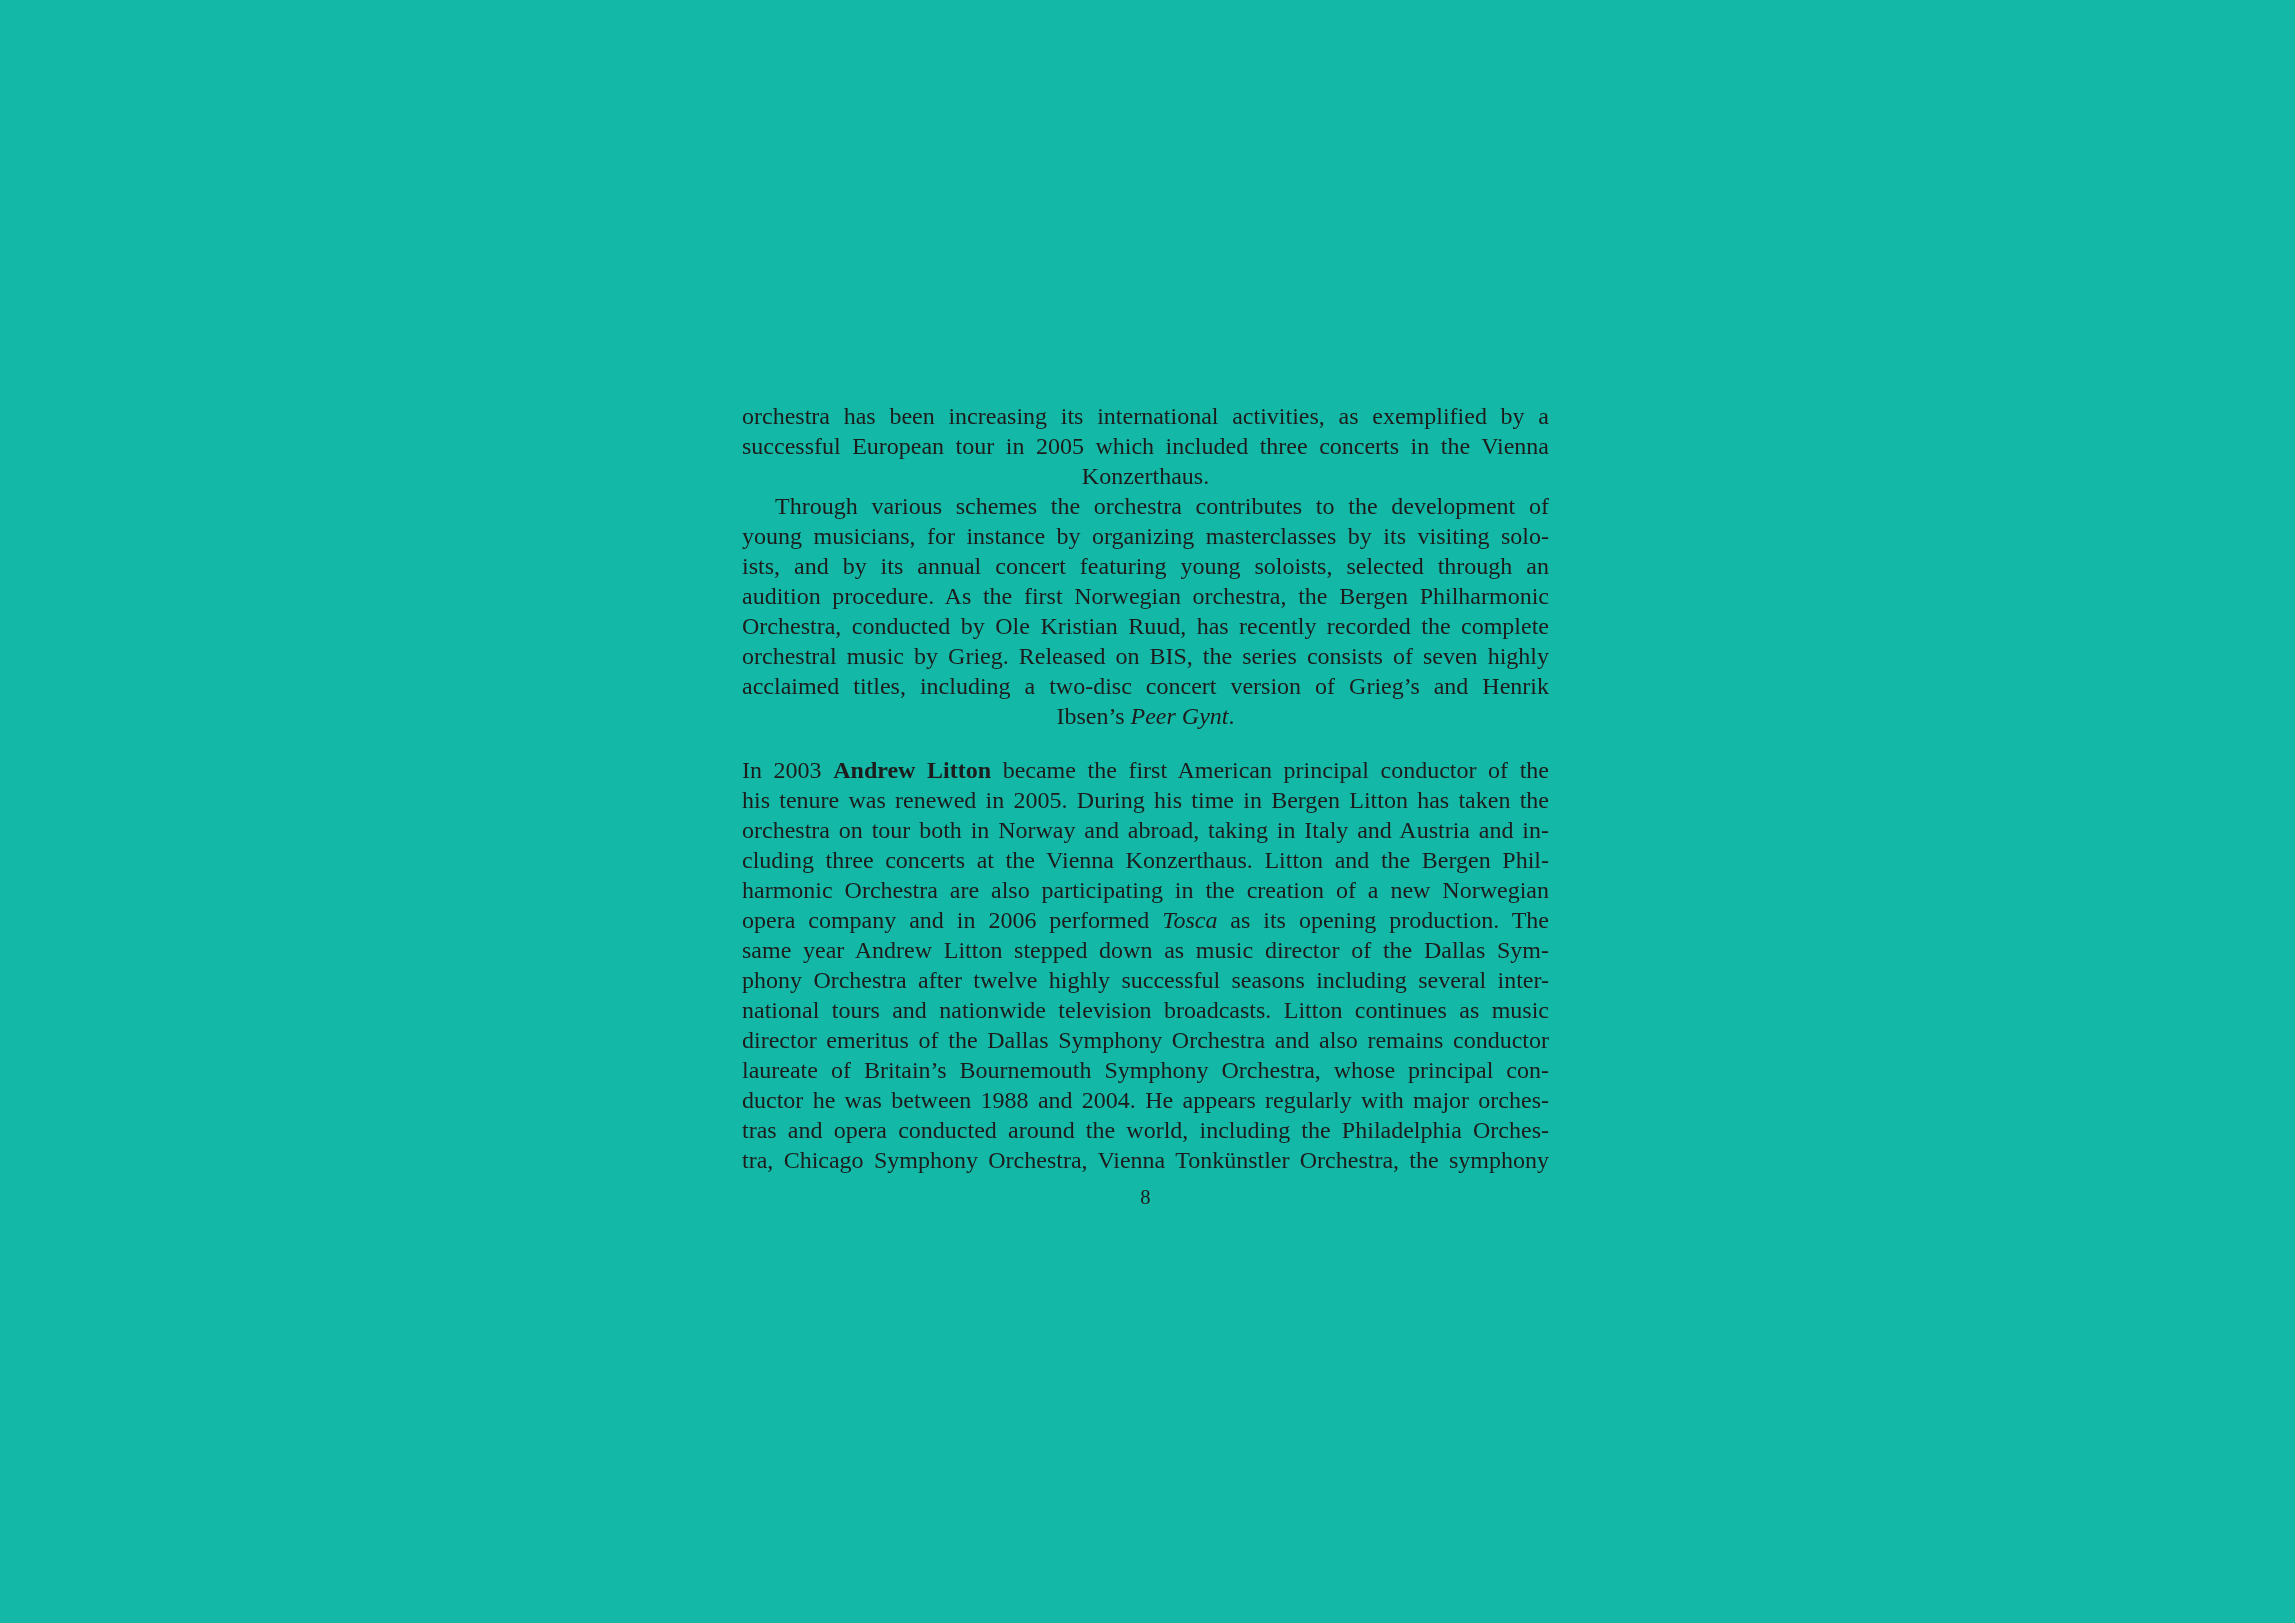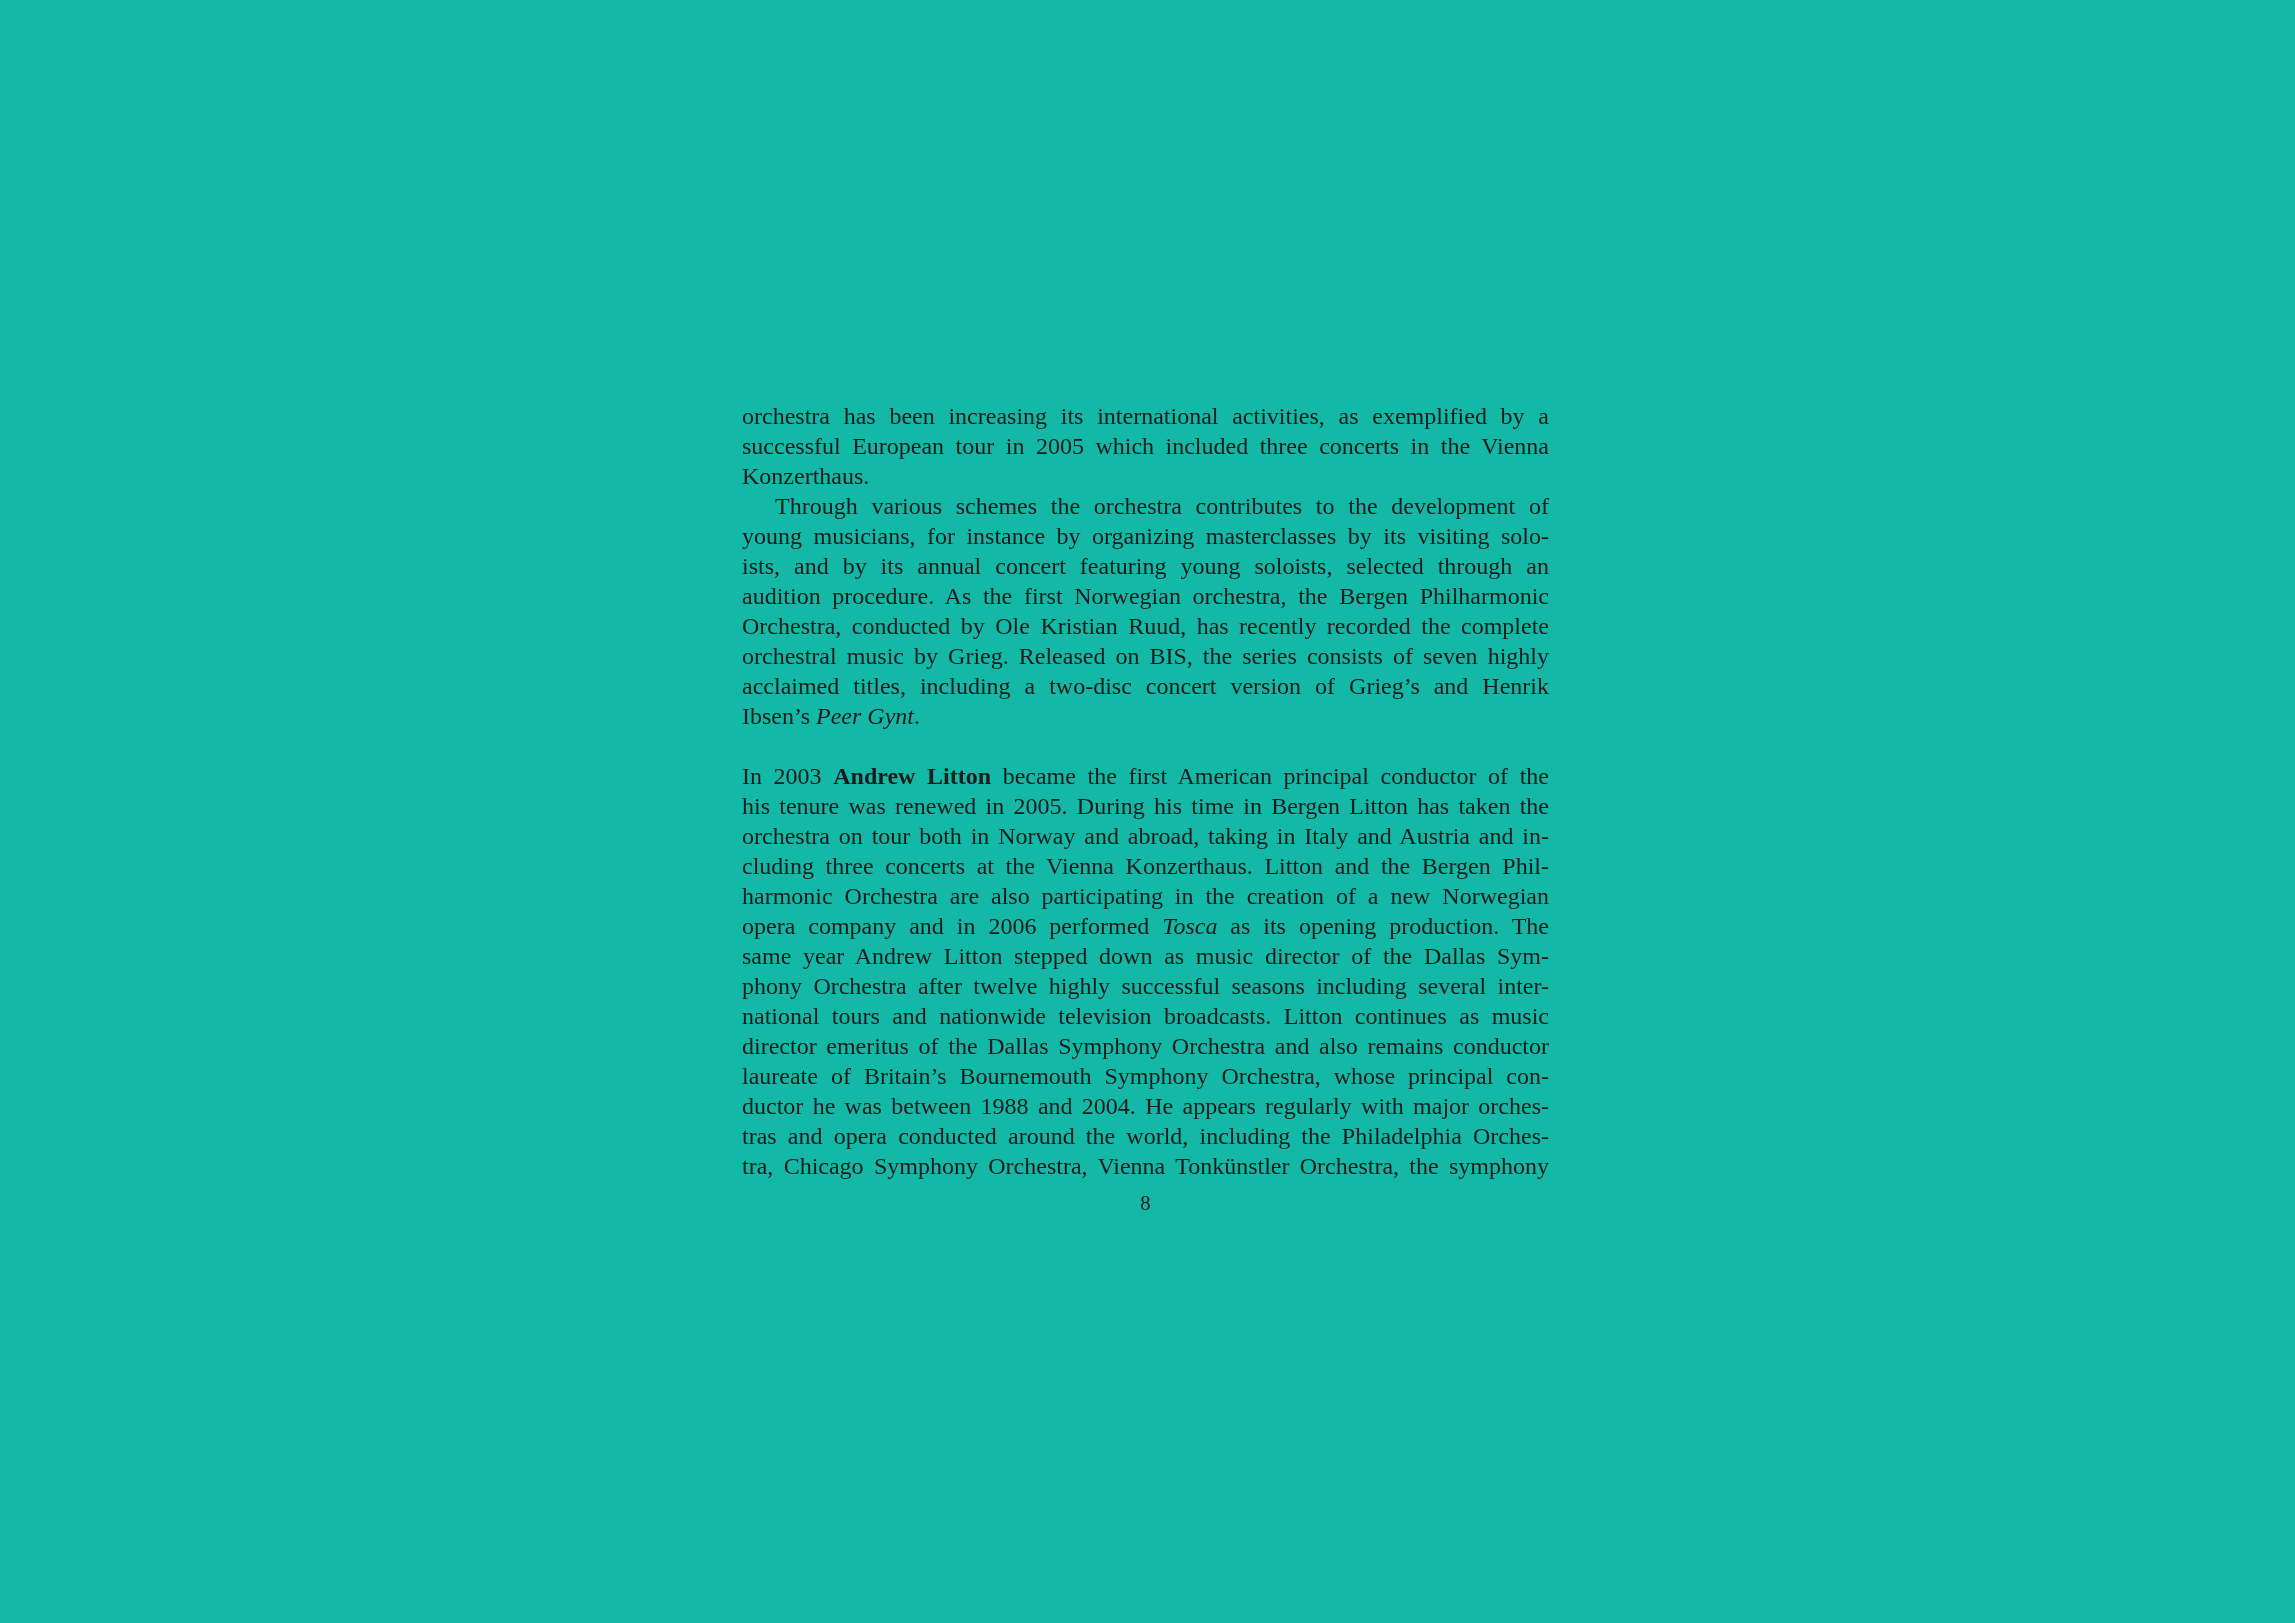--- a/index.html
+++ b/index.html
@@ -14,23 +14,23 @@
     color: #1c1c1c;
     overflow: hidden;
   }
   .text-block {
     position: absolute;
     left: 742px; top: 401px; width: 807px;
     font-size: 24px;
     line-height: 30px;
   }
   .para { margin: 0; }
-  .para.space-before { margin-top: 30px; }
+  .para.space-before { margin-top: 24px; }
   .line { text-align: justify; text-align-last: justify; }
-  .line.lastline { text-align: left; text-align-last: auto; }
+  .line.lastline { text-align: center; text-align-last: auto; }
   .line.indent { padding-left: 33px; }
   .seg-b { font-weight: bold; }
   .seg-i { font-style: italic; }
   .page-number {
     margin-top: 7.4px;
     text-align: center;
     text-align-last: center;
     font-size: 20.6px;
     line-height: 30px;
   }

